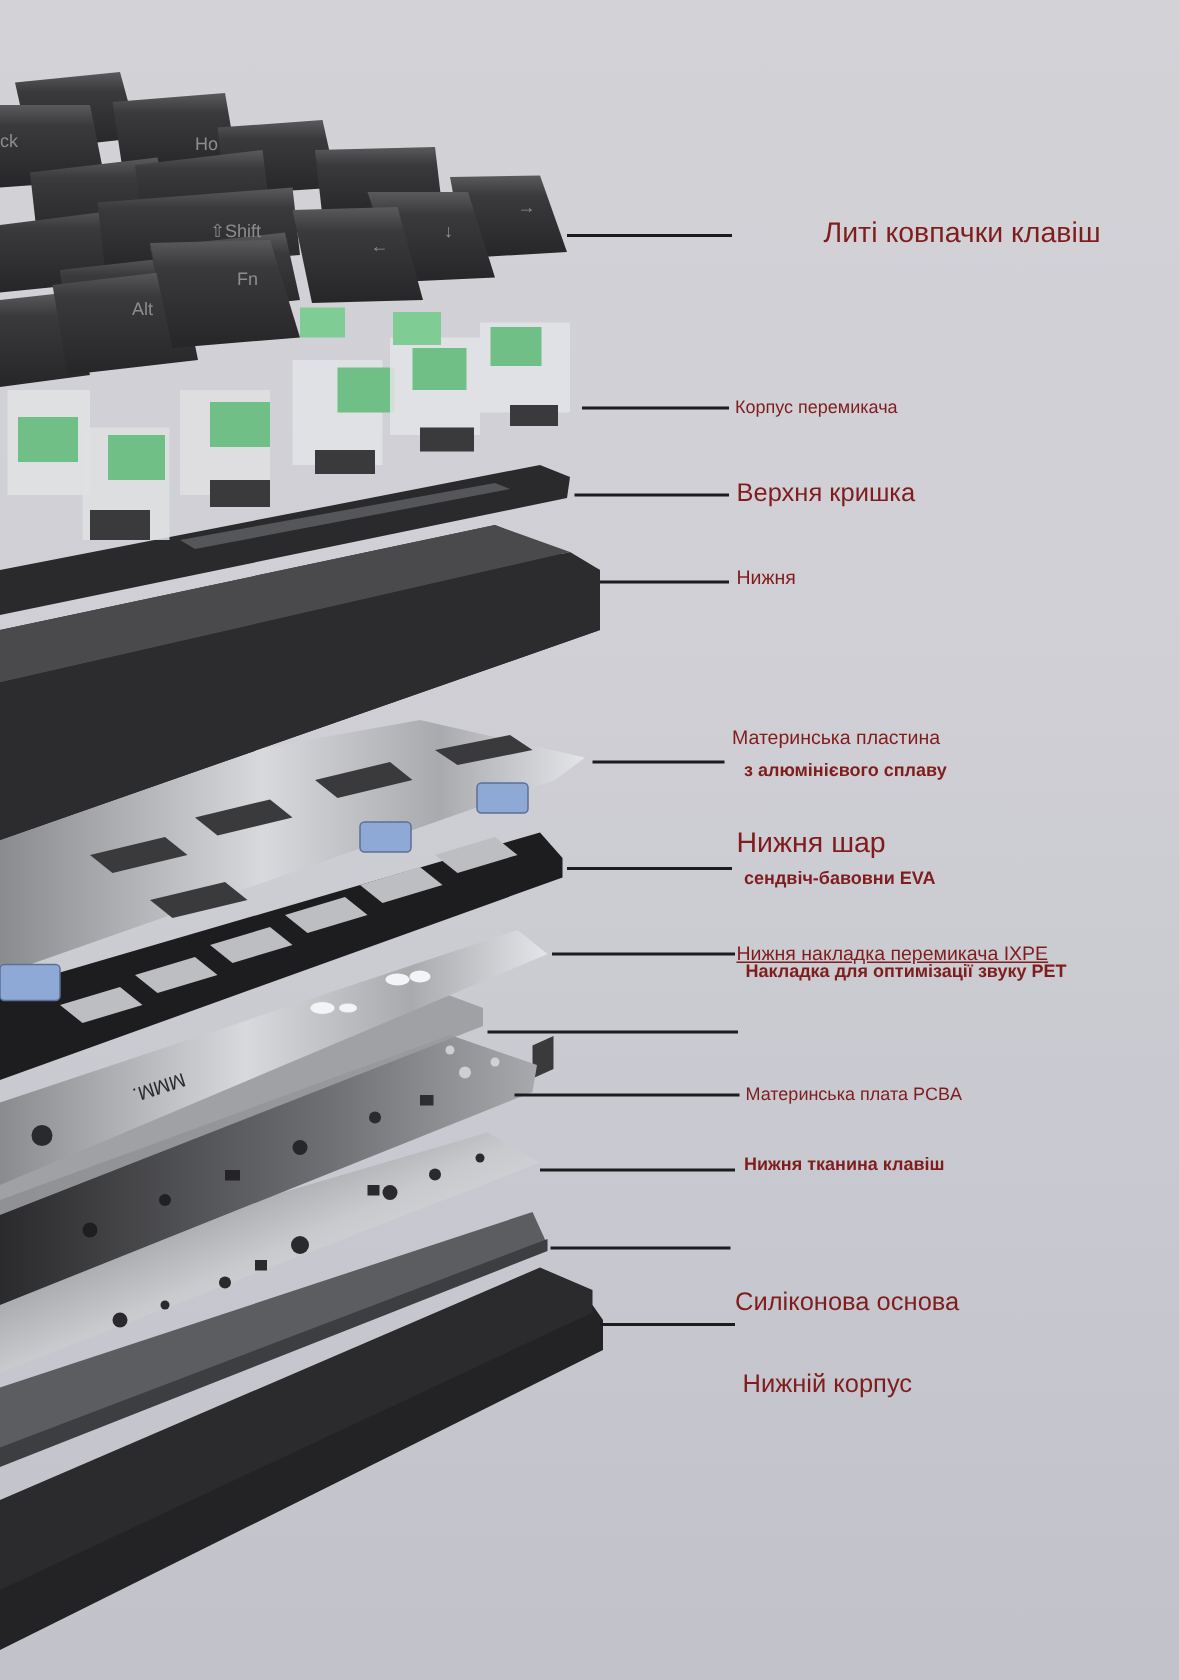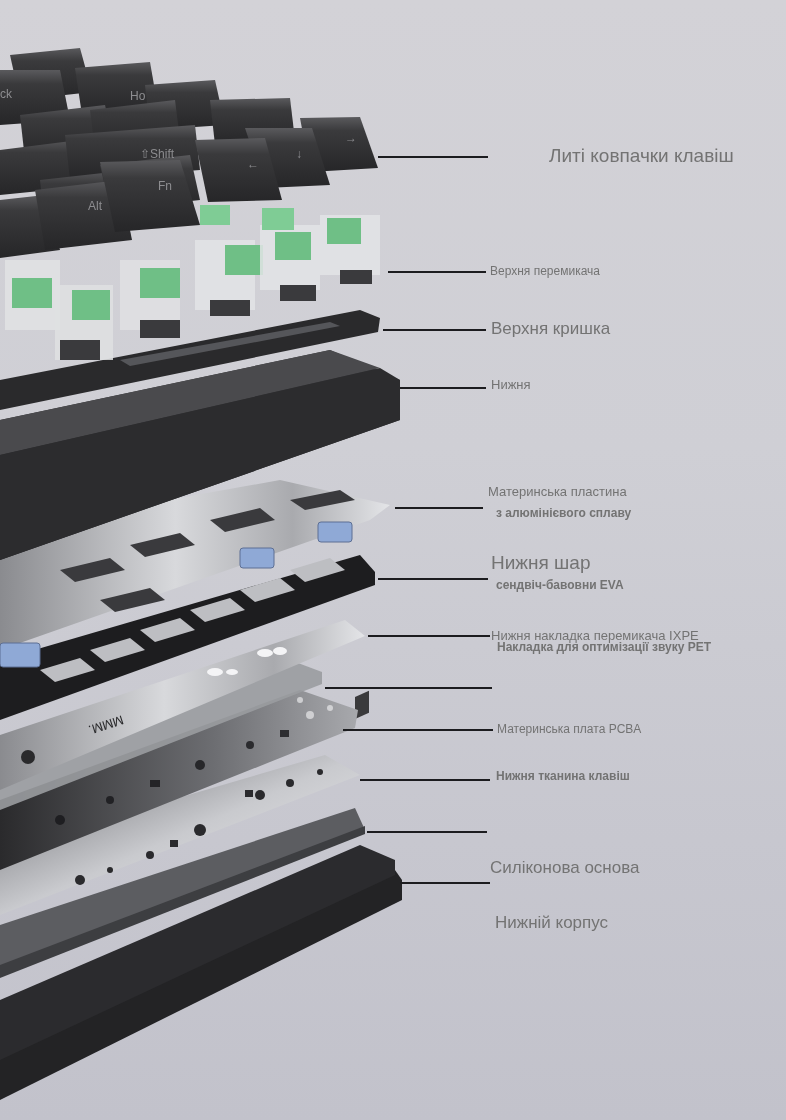--- a/index.html
+++ b/index.html
@@ -4,21 +4,21 @@
   <style>
     html, body { margin: 0; padding: 0; }
     body {
       width: 786px; height: 1120px; overflow: hidden; position: relative;
       background: linear-gradient(180deg, #d3d2d7 0%, #cfcfd5 40%, #c7c7cf 75%, #c2c2cb 100%);
       font-family: "Liberation Sans", "DejaVu Sans", sans-serif;
       color: #3e3e44;
     }
     .illus { position: absolute; left: 0; top: 0; width: 786px; height: 1120px; }
     .leader { position: absolute; height: 1.5px; background: #1c1c1f; }
-    .lbl { position: absolute; white-space: nowrap; color: #737373; }
+    .lbl { position: absolute; white-space: nowrap; color: #7f1d1d; }
     .sz-xl { font-size: 19px; }
     .sz-lg { font-size: 17px; }
     .sz-md { font-size: 12px; font-weight: bold; }
     .sz-sm { font-size: 13px; }
     .sz-xs { font-size: 12px; }
   </style>
 </head>
 <body>
 
 <svg class="illus" viewBox="0 0 786 1120" xmlns="http://www.w3.org/2000/svg">
@@ -202,25 +202,25 @@
 <div class="leader" style="left:395px; top:507px; width:88px;"></div>
 <div class="leader" style="left:378px; top:578px; width:110px;"></div>
 <div class="leader" style="left:368px; top:635px; width:122px;"></div>
 <div class="leader" style="left:325px; top:687px; width:167px;"></div>
 <div class="leader" style="left:343px; top:729px; width:150px;"></div>
 <div class="leader" style="left:360px; top:779px; width:130px;"></div>
 <div class="leader" style="left:367px; top:831px; width:120px;"></div>
 <div class="leader" style="left:400px; top:882px; width:90px;"></div>
 
 <div class="lbl sz-xl" style="left:549px; top:145px;">Литі ковпачки клавіш</div>
-<div class="lbl sz-xs" style="left:490px; top:264px;">Верхня перемикача</div>
+<div class="lbl sz-xs" style="left:490px; top:264px;">Корпус перемикача</div>
 <div class="lbl sz-lg" style="left:491px; top:319px;">Верхня кришка</div>
 <div class="lbl sz-sm" style="left:491px; top:377px;">Нижня</div>
 <div class="lbl sz-sm" style="left:488px; top:484px;">Материнська пластина</div>
 <div class="lbl sz-md" style="left:496px; top:506px;">з алюмінієвого сплаву</div>
 <div class="lbl sz-xl" style="left:491px; top:552px;">Нижня шар</div>
 <div class="lbl sz-md" style="left:496px; top:578px;">сендвіч-бавовни EVA</div>
-<div class="lbl sz-sm" style="left:491px; top:628px;">Нижня накладка перемикача IXPE</div>
+<div class="lbl sz-sm" style="left:491px; top:628px;text-decoration:underline;">Нижня накладка перемикача IXPE</div>
 <div class="lbl sz-md" style="left:497px; top:640px;">Накладка для оптимізації звуку PET</div>
 <div class="lbl sz-xs" style="left:497px; top:722px;">Материнська плата PCBA</div>
 <div class="lbl sz-md" style="left:496px; top:769px;">Нижня тканина клавіш</div>
 <div class="lbl sz-lg" style="left:490px; top:819px;margin-top:39px;">Силіконова основа</div>
 <div class="lbl sz-lg" style="left:495px; top:871px;margin-top:42px;">Нижній корпус</div>
 
 </body></html>

